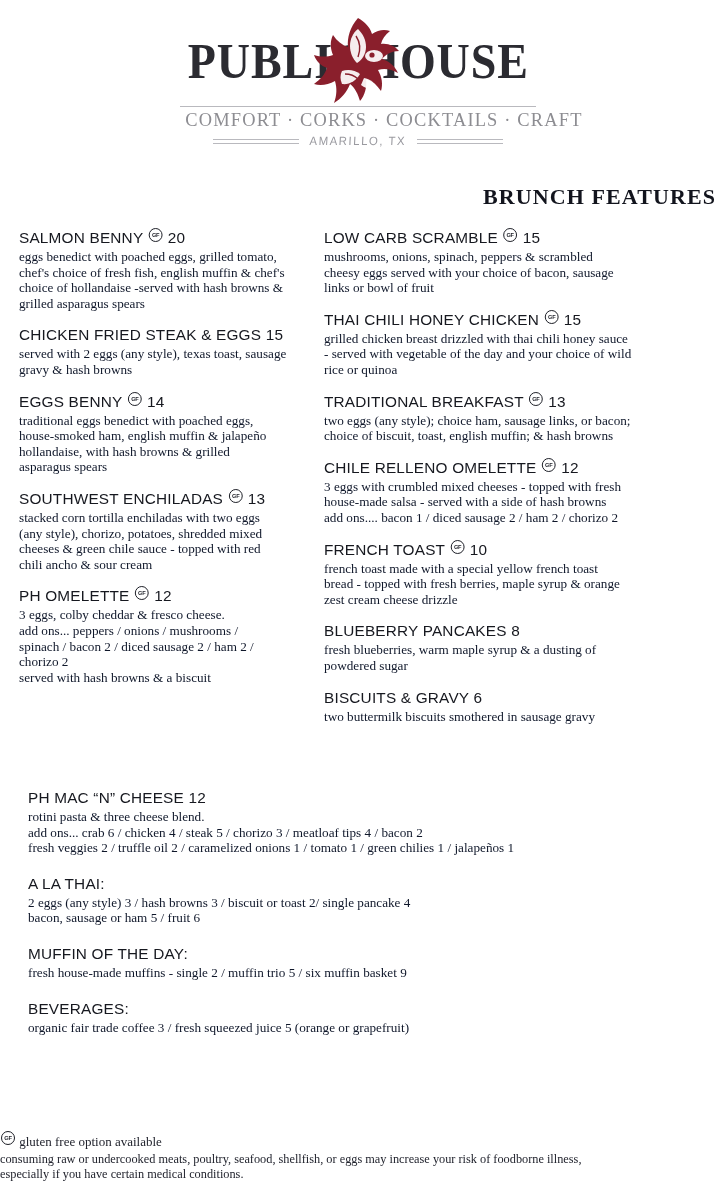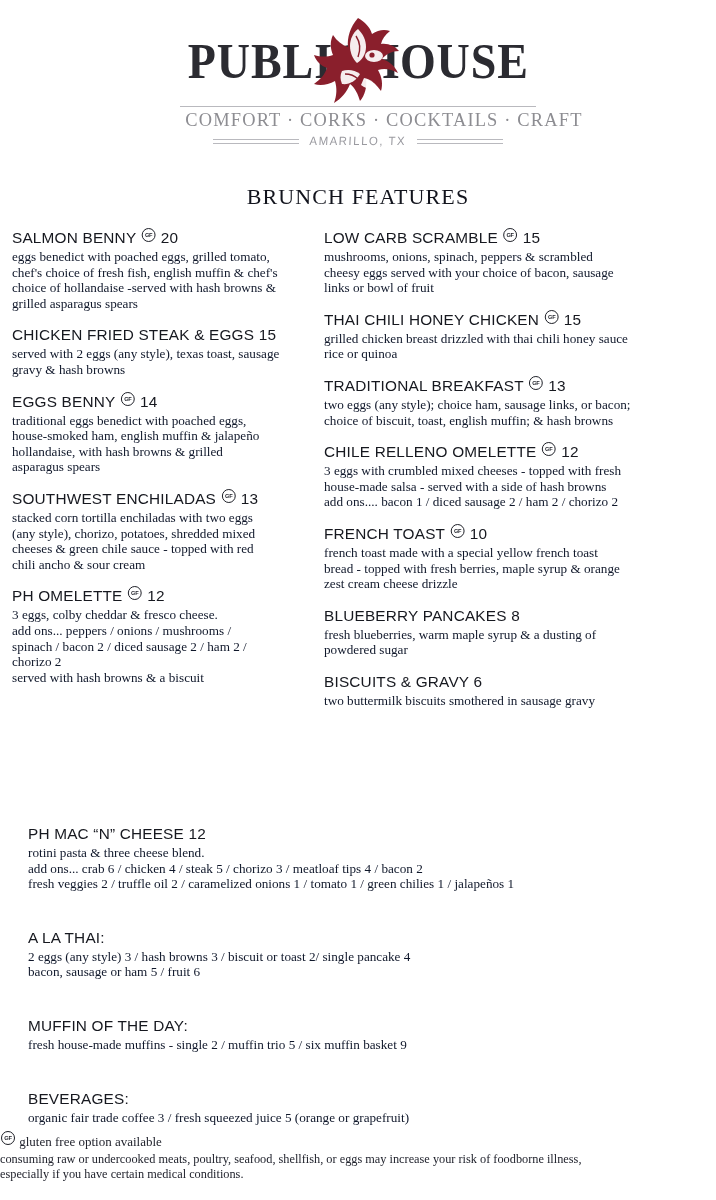--- a/index.html
+++ b/index.html
@@ -92,41 +92,41 @@
     font-family: "Liberation Sans", sans-serif;
     font-size: 12px;
     letter-spacing: 1.6px;
     color: #9a9aa0;
     transform: skewX(-3deg) scaleX(0.95);
     white-space: nowrap;
   }
 
   
   .page-title {
-    text-align: center;
-    font-family: "Liberation Serif", serif;
-    font-weight: normal;
+    text-align: right;
+    font-family: "Liberation Serif", serif;
+    font-weight: bold;
     font-size: 22px;
     letter-spacing: 1.1px;
     color: #12141d;
     margin-top: 36px;
   }
 
   
   .columns {
     position: absolute;
     top: 228px;
     left: 0;
     width: 716px;
   }
   .col {
     position: absolute;
     top: 0;
   }
-  .col-left  { left: 12px;  width: 296px; }
+  .col-left  { left: 19px;  width: 296px; }
   .col-right { left: 324px; width: 340px; }
 
   .item { margin-bottom: 14px; }
   .item-name {
     font-family: "Liberation Sans", sans-serif;
     font-size: 15.5px;
     letter-spacing: 0.2px;
     color: #16181f;
     line-height: 19px;
     white-space: nowrap;
@@ -166,21 +166,21 @@
     text-align: center;
     color: #1b1d25;
   }
 
   
   .fullwidth {
     position: absolute;
     left: 28px;
     width: 640px;
   }
-  .fw-block { margin-bottom: 18px; margin-top: 36px; }
+  .fw-block { margin-bottom: 18px; }
 
   
   .footer {
     position: absolute;
     left: 0;
     bottom: 18px;
     width: 716px;
     text-align: left;
     font-family: "Liberation Serif", serif;
     color: #22242e;
@@ -289,20 +289,21 @@
         <div class="item-desc">
           <span class="ln">mushrooms, onions, spinach, peppers &amp; scrambled</span>
           <span class="ln">cheesy eggs served with your choice of bacon, sausage</span>
           <span class="ln">links or bowl of fruit</span>
         </div>
       </div>
       <div class="item">
         <div class="item-name"><span>THAI CHILI HONEY CHICKEN</span> <span class="gf"></span> <span>15</span></div>
         <div class="item-desc">
           <span class="ln">grilled chicken breast drizzled with thai chili honey sauce</span>
+          <span class="ln">- served with vegetable of the day and your choice of wild</span>
           <span class="ln">rice or quinoa</span>
         </div>
       </div>
       <div class="item">
         <div class="item-name"><span>TRADITIONAL BREAKFAST</span> <span class="gf"></span> <span>13</span></div>
         <div class="item-desc">
           <span class="ln">two eggs (any style); choice ham, sausage links, or bacon;</span>
           <span class="ln">choice of biscuit, toast, english muffin; &amp; hash browns</span>
         </div>
       </div>

